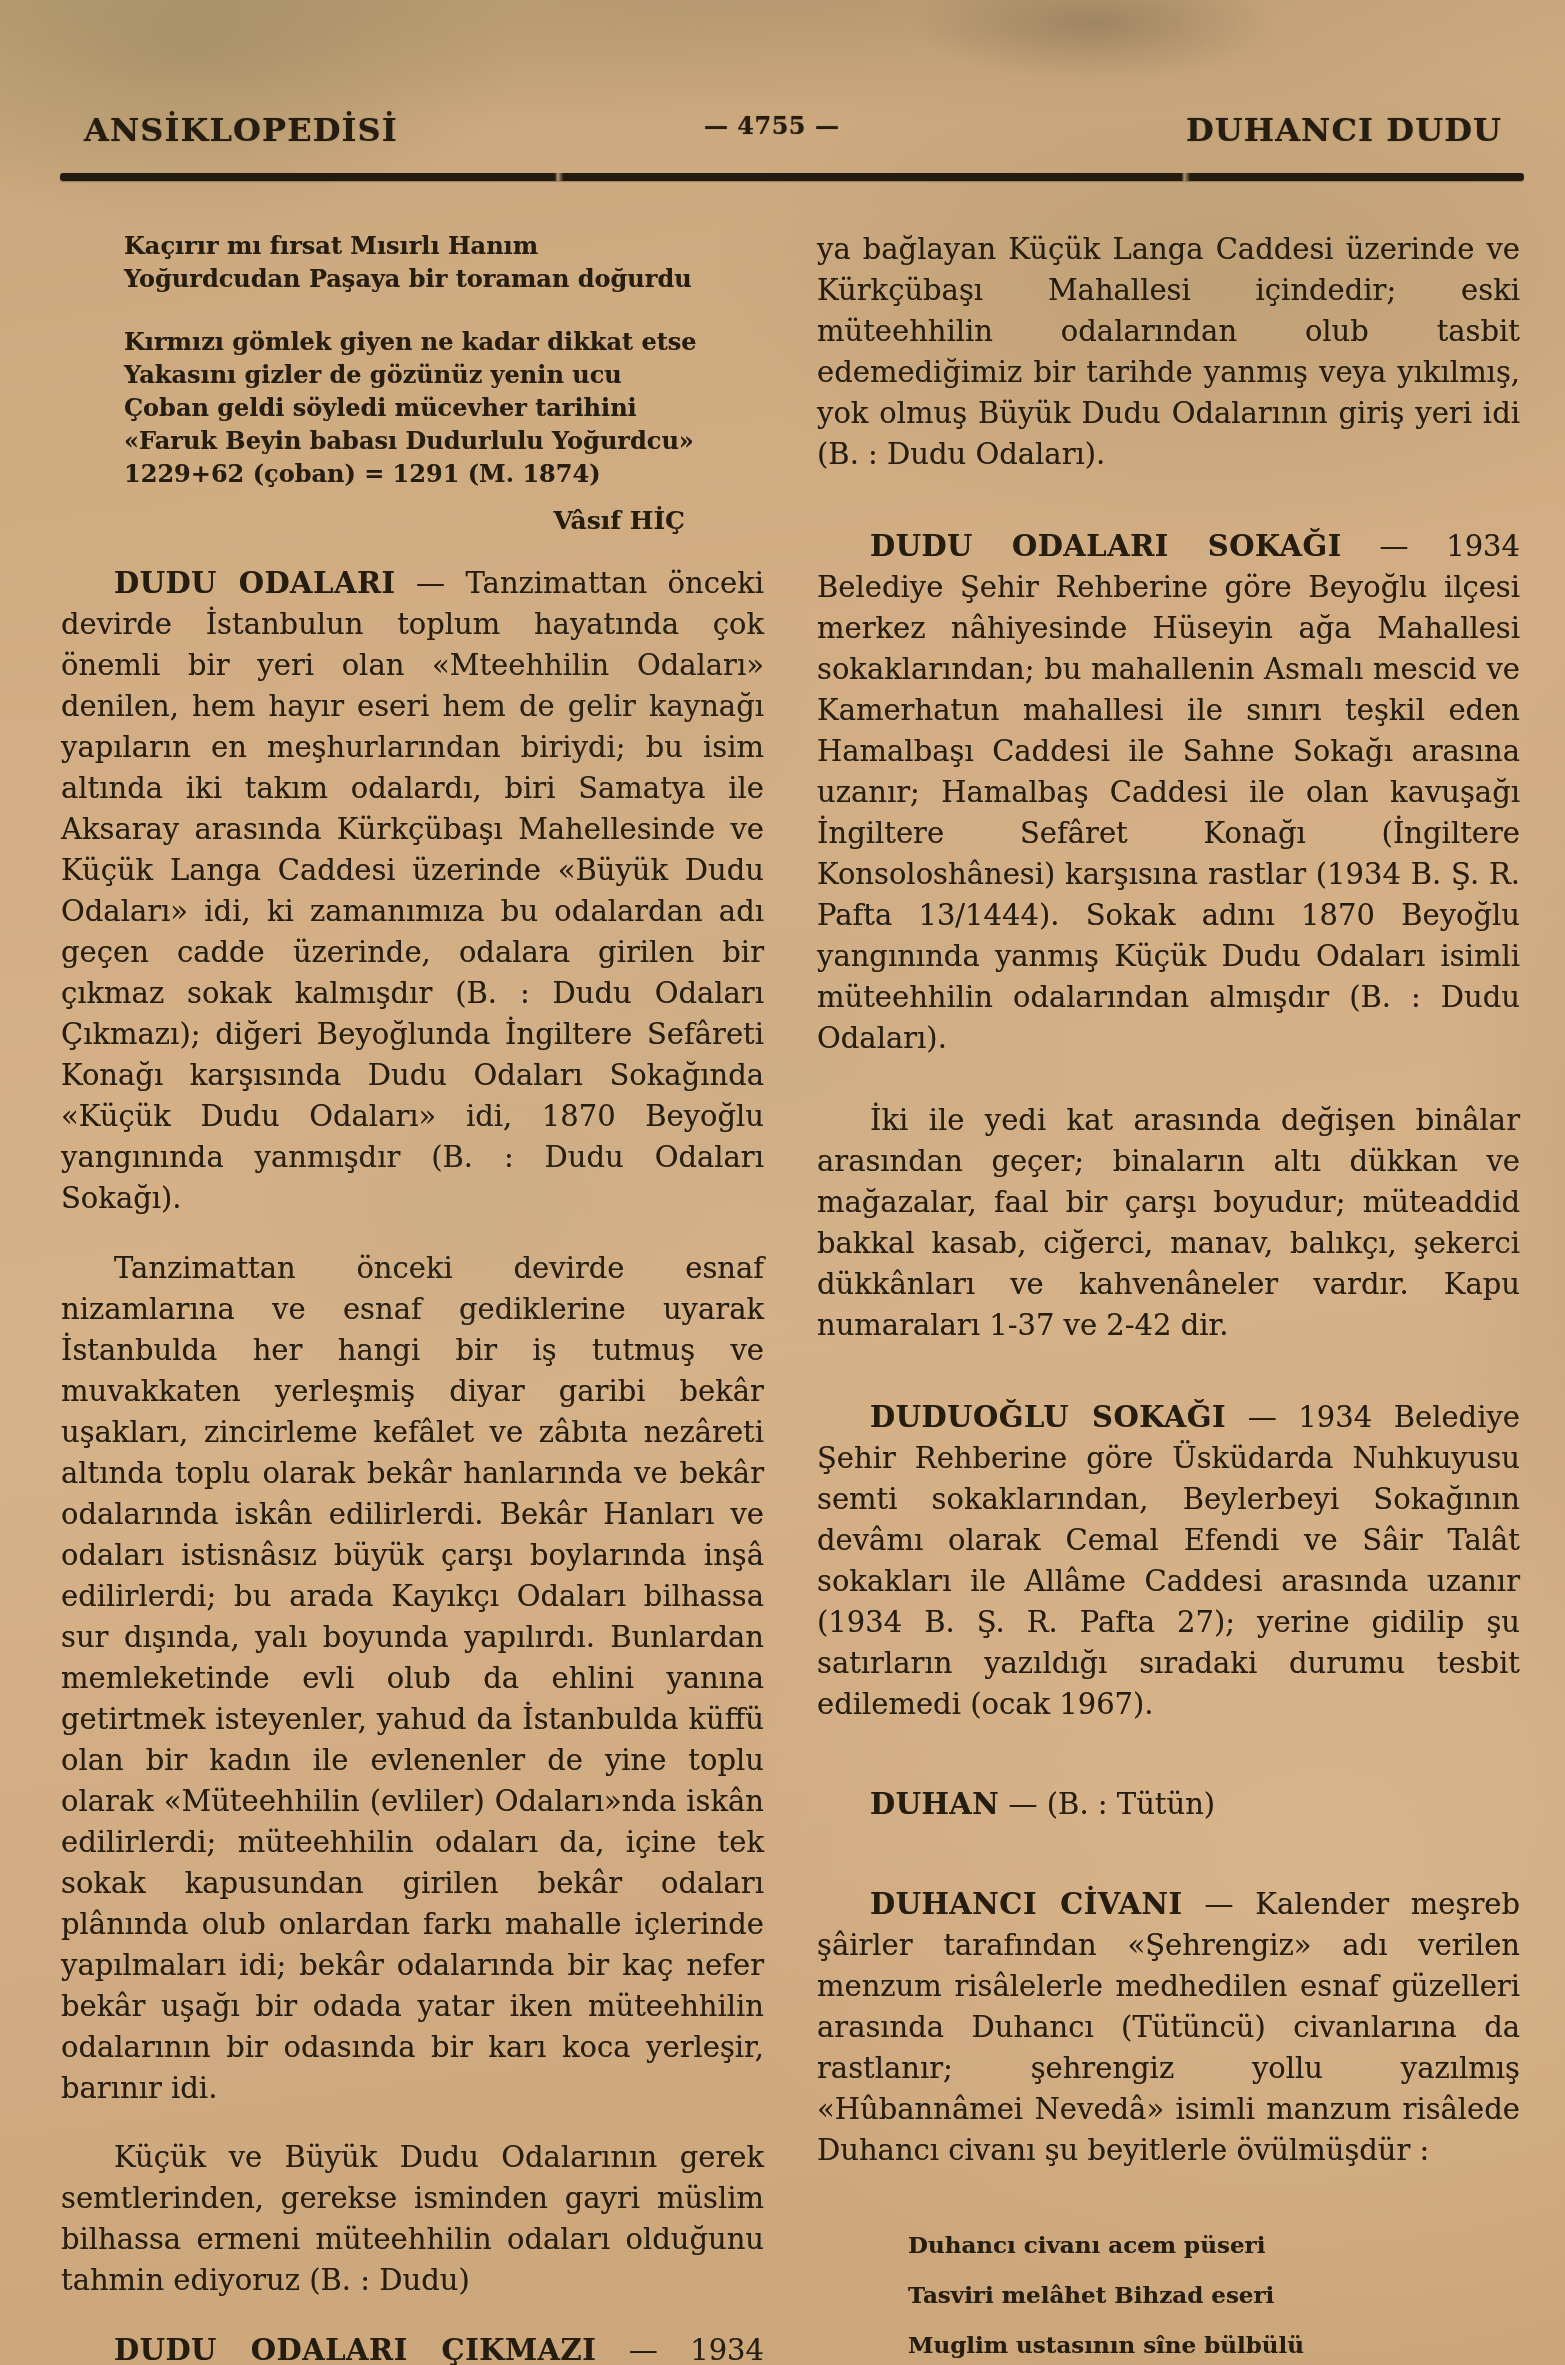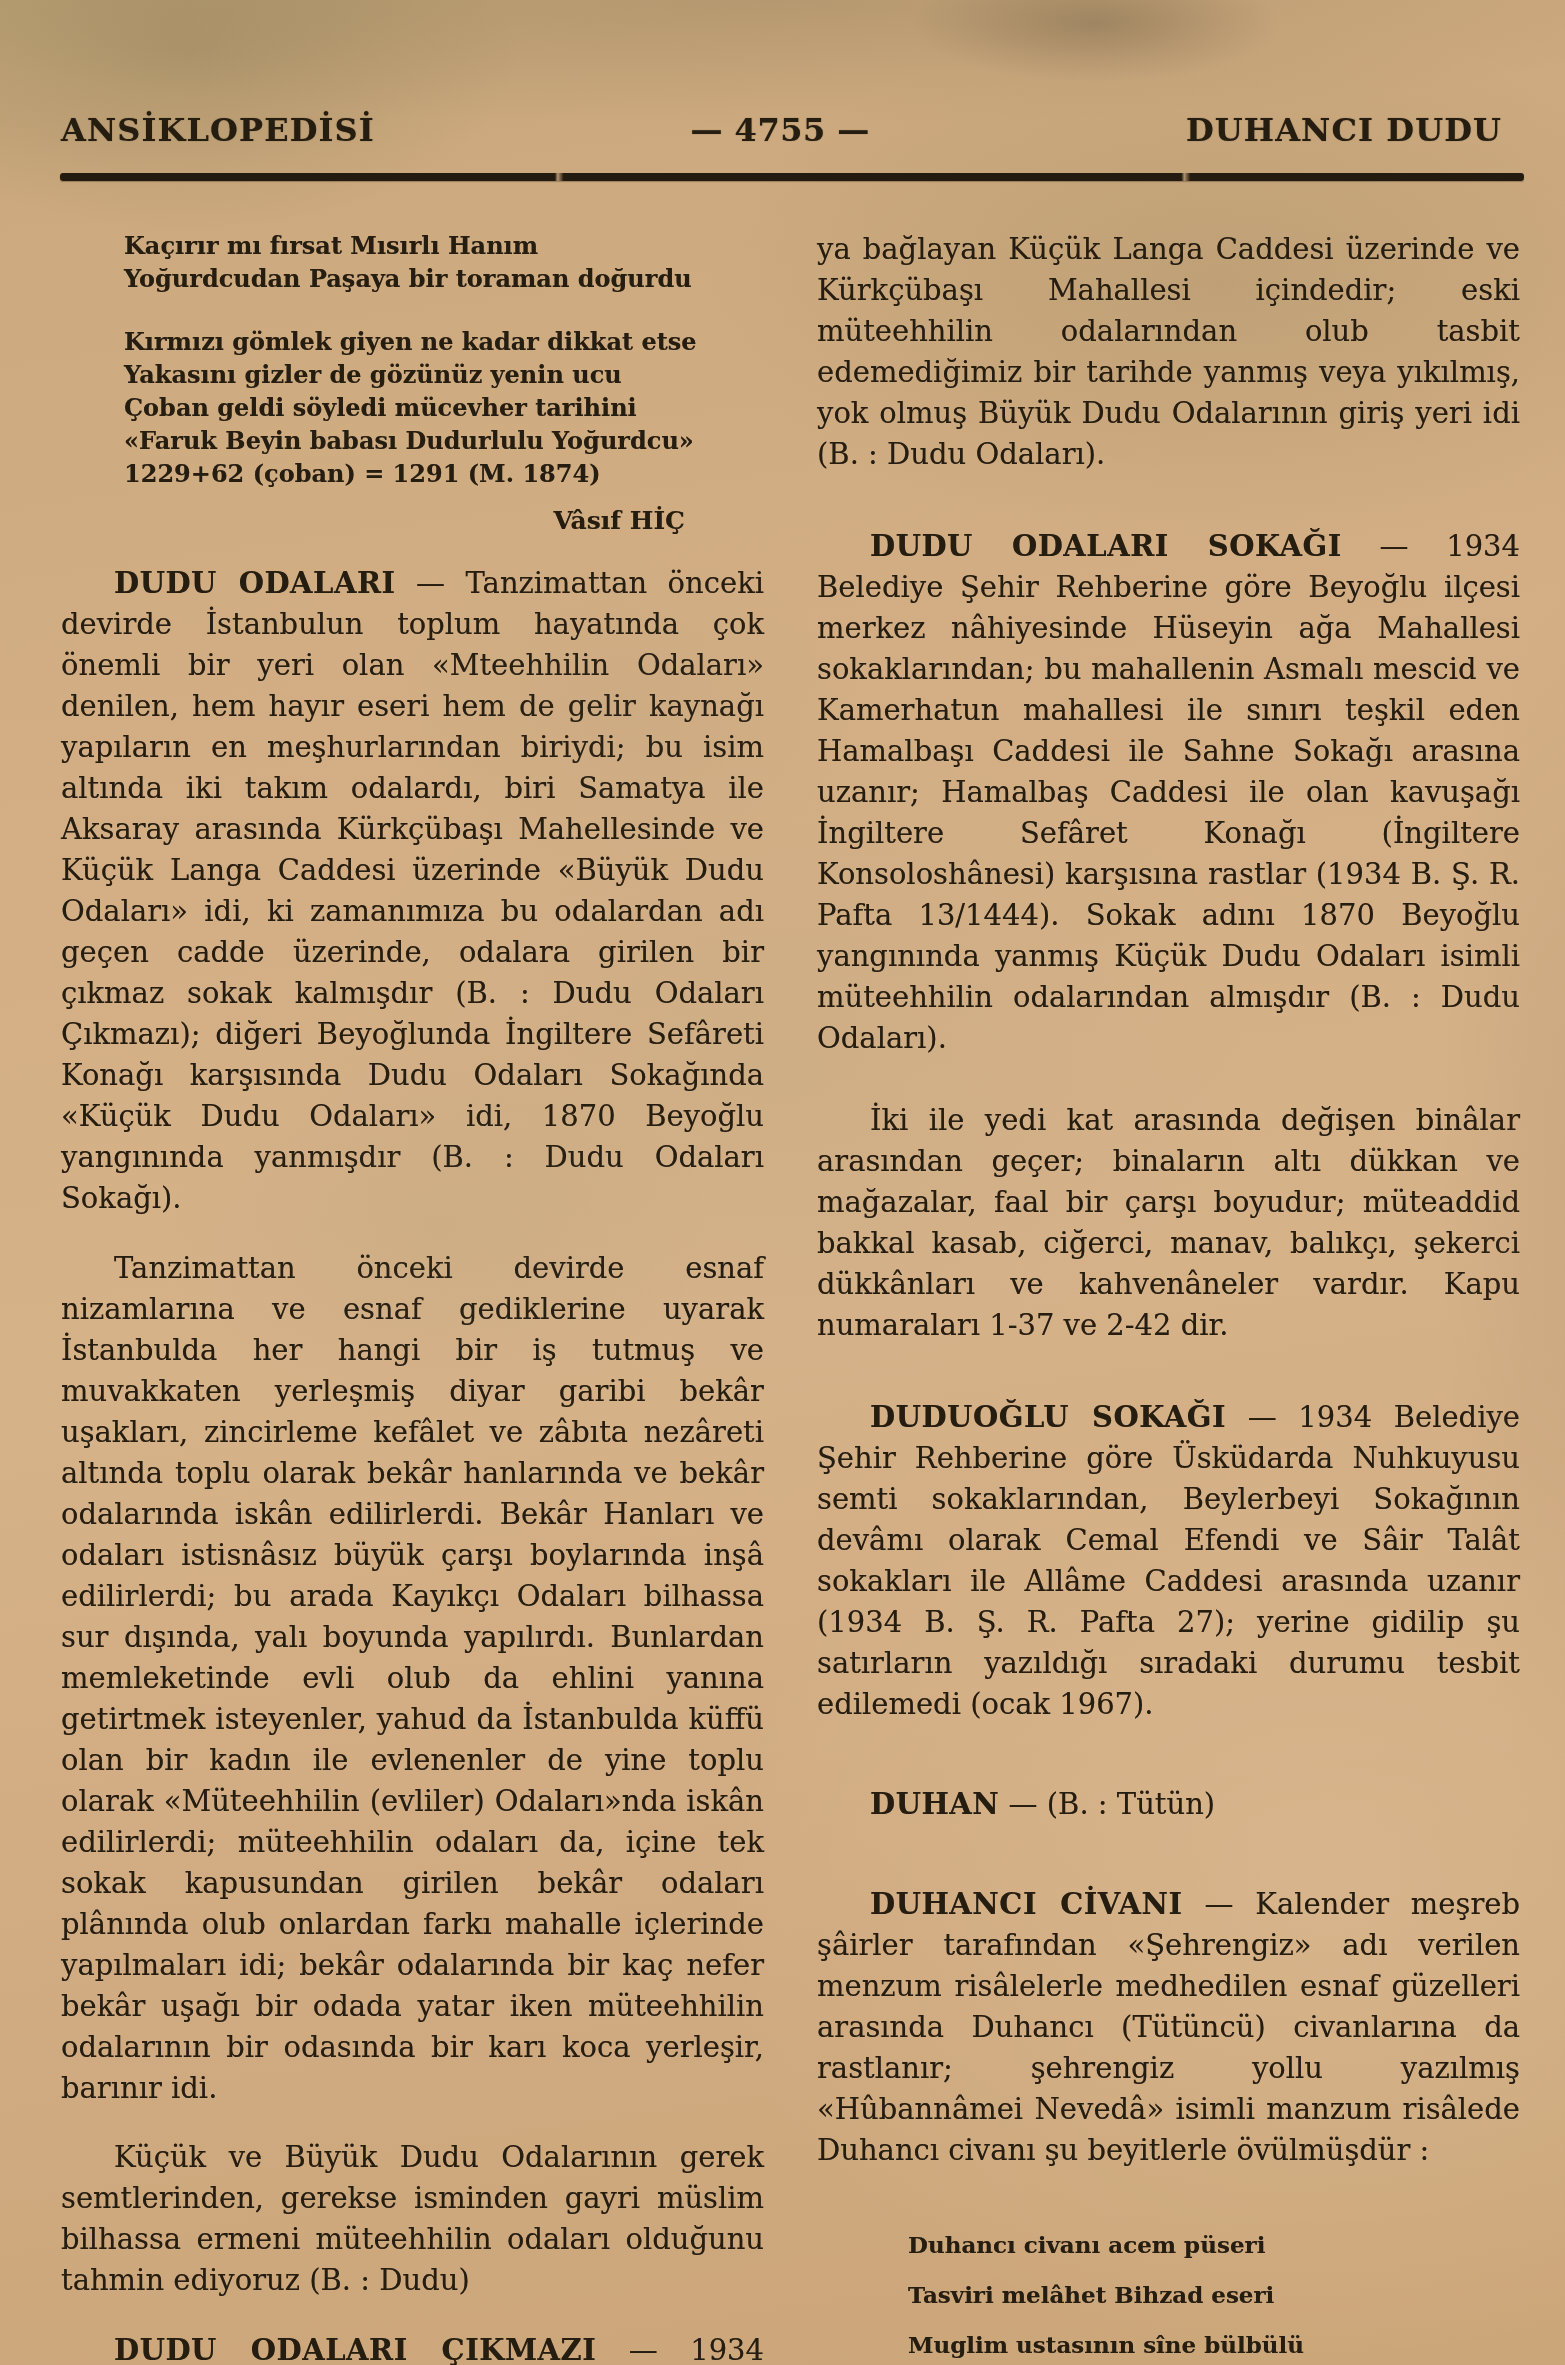--- a/index.html
+++ b/index.html
@@ -20,29 +20,29 @@
     position:absolute;inset:0;pointer-events:none;
     background:
       radial-gradient(ellipse 264px 84px at 70% 1%, rgba(60,55,35,0.25), transparent 70%),
       radial-gradient(ellipse 1162px 158px at 50% 0%, rgba(70,60,40,0.12), transparent 80%),
       radial-gradient(ellipse 158px 739px at 100% 50%, rgba(120,90,60,0.10), transparent 80%),
       radial-gradient(ellipse 370px 264px at 28% 52%, rgba(110,125,95,0.07), transparent 75%),
       radial-gradient(ellipse 317px 211px at 40% 30%, rgba(110,125,100,0.06), transparent 75%);
   }
   .header{
     position:relative;
-    padding:111px 63px 0 61px;
+    padding:111px 63px 0 84px;
     display:flex;justify-content:space-between;align-items:baseline;
     font-weight:bold;font-size:32px;letter-spacing:1.1px;
     text-shadow:0 0 1.1px rgba(38,29,17,0.55);
     gap:20px;
   }
   .page-num{
     position:absolute;left:50%;transform:translateX(-58%);
-    font-size:32px;letter-spacing:0.5px;margin-left:12px;
+    font-size:24px;letter-spacing:0.5px;
   }
   .rule{
     height:8px;
     margin:24px 41px 0 60px;
     background:linear-gradient(90deg,
       #241b10 0%, #241b10 33.8%, rgba(36,27,16,0.15) 34.0%, #241b10 34.4%,
       #241b10 76.6%, rgba(36,27,16,0.15) 76.8%, #241b10 77.2%, #241b10 100%);
     border-radius:3.2px;
     box-shadow:0 1.1px 1.1px rgba(60,45,25,0.35);
   }

